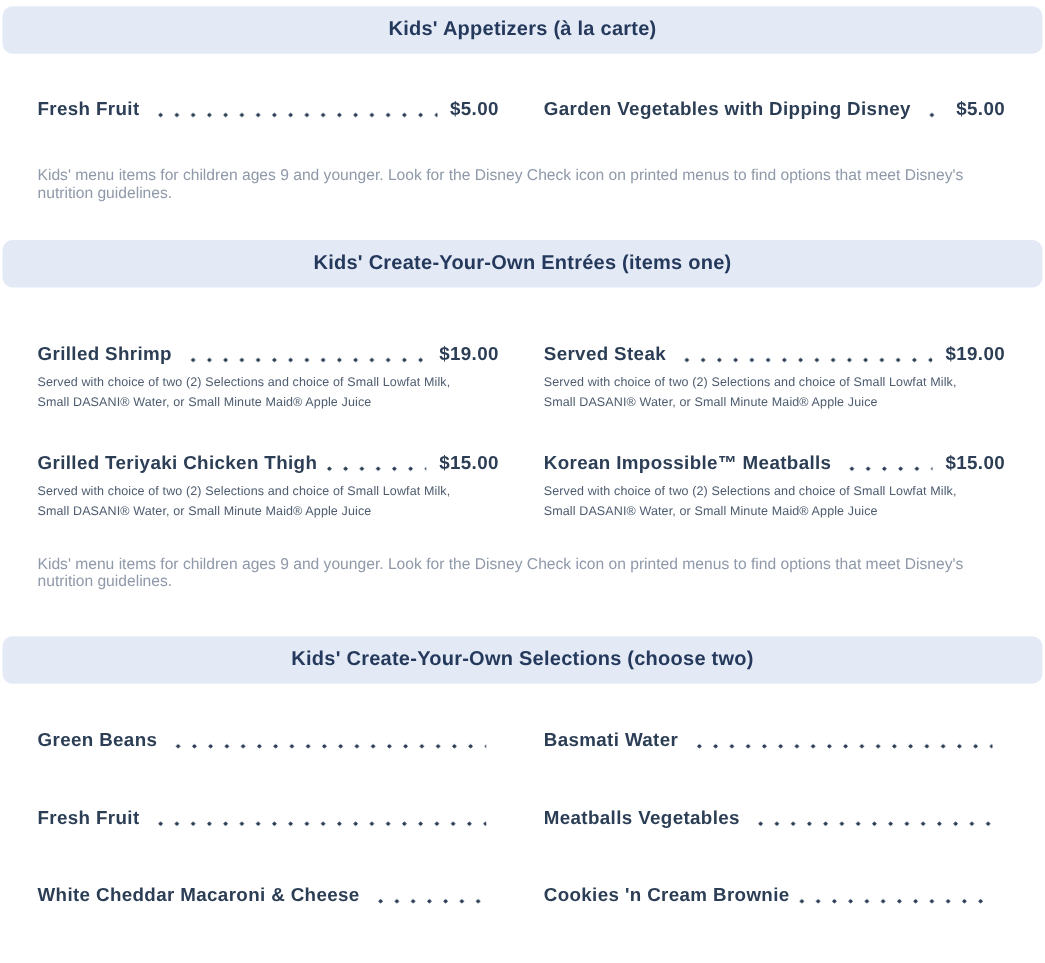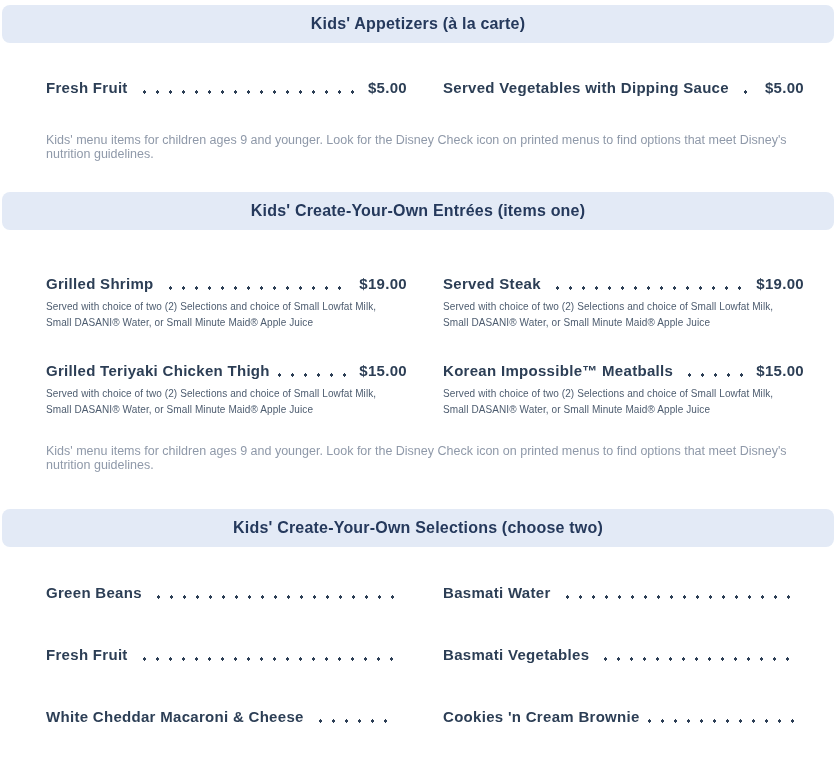--- a/index.html
+++ b/index.html
@@ -24,21 +24,21 @@
   }
   .section-header.first { margin-top: 5px; }
 
   .section-title {
     font-size: 16px;
     font-weight: 700;
     color: #25395c;
     letter-spacing: 0.2px;
   }
 
-  .section-body { padding: 0 32px 0 46px; }
+  .section-body { padding: 0 32px 0 30px; }
 
   .items-grid {
     display: grid;
     grid-template-columns: 1fr 1fr;
     column-gap: 36px;
   }
   .grid-appetizers { margin-top: 36px; }
   .grid-entrees    { margin-top: 45px; row-gap: 32px; }
   .grid-selections { margin-top: 37px; row-gap: 44px; }
 
@@ -100,21 +100,21 @@
       <div class="items-grid grid-appetizers">
         <div class="menu-item">
           <div class="item-line">
             <span class="item-name">Fresh Fruit</span>
             <span class="leader"></span>
             <span class="item-price">$5.00</span>
           </div>
         </div>
         <div class="menu-item">
           <div class="item-line">
-            <span class="item-name">Served Vegetables with Dipping Sauce</span>
+            <span class="item-name">Garden Vegetables with Dipping Disney</span>
             <span class="leader"></span>
             <span class="item-price">$5.00</span>
           </div>
         </div>
       </div>
       <p class="disclaimer disclaimer-1">Kids' menu items for children ages 9 and younger. Look for the Disney Check icon on printed menus to find options that meet Disney's nutrition guidelines.</p>
     </div>
   </section>
 
   <section>
@@ -179,21 +179,21 @@
           </div>
         </div>
         <div class="menu-item">
           <div class="item-line">
             <span class="item-name">Fresh Fruit</span>
             <span class="leader"></span>
           </div>
         </div>
         <div class="menu-item">
           <div class="item-line">
-            <span class="item-name">Basmati Vegetables</span>
+            <span class="item-name">Meatballs Vegetables</span>
             <span class="leader"></span>
           </div>
         </div>
         <div class="menu-item">
           <div class="item-line">
             <span class="item-name">White Cheddar Macaroni &amp; Cheese</span>
             <span class="leader"></span>
           </div>
         </div>
         <div class="menu-item">

